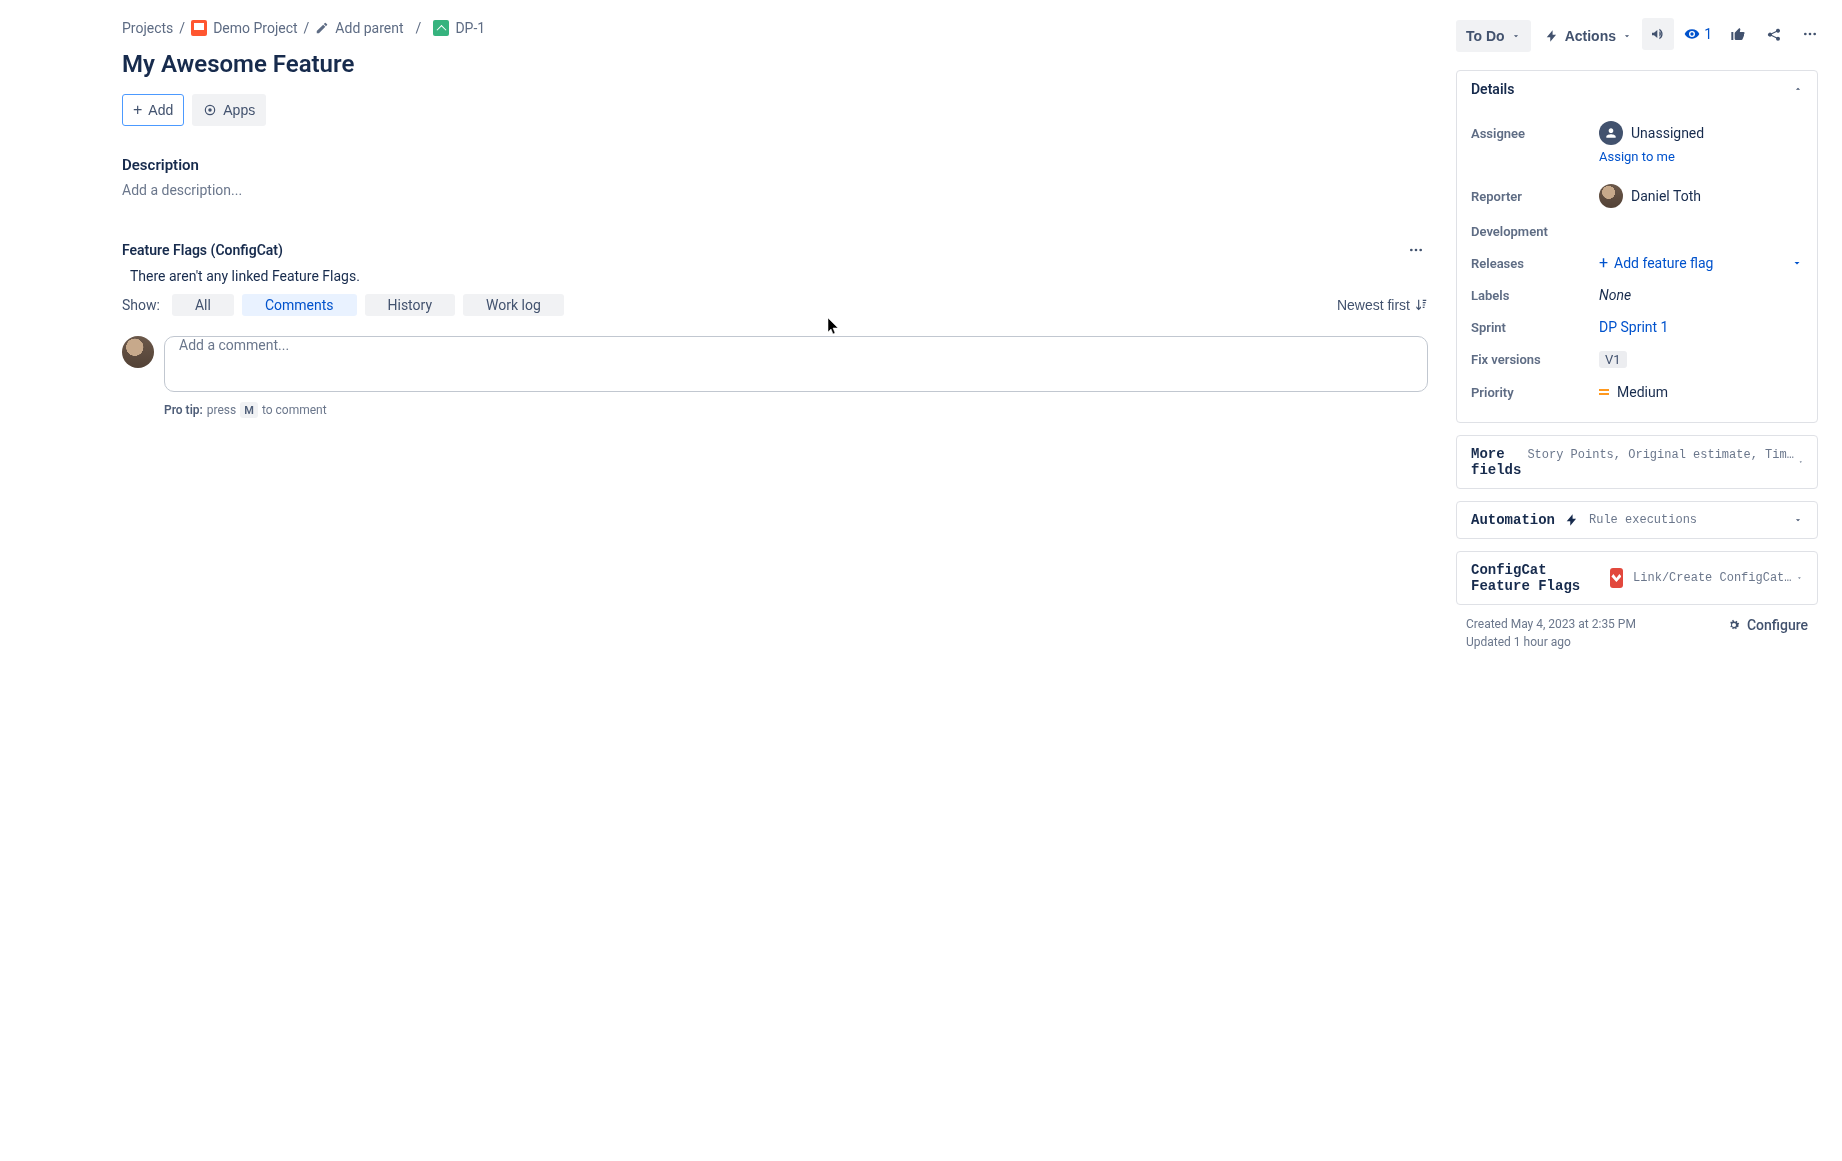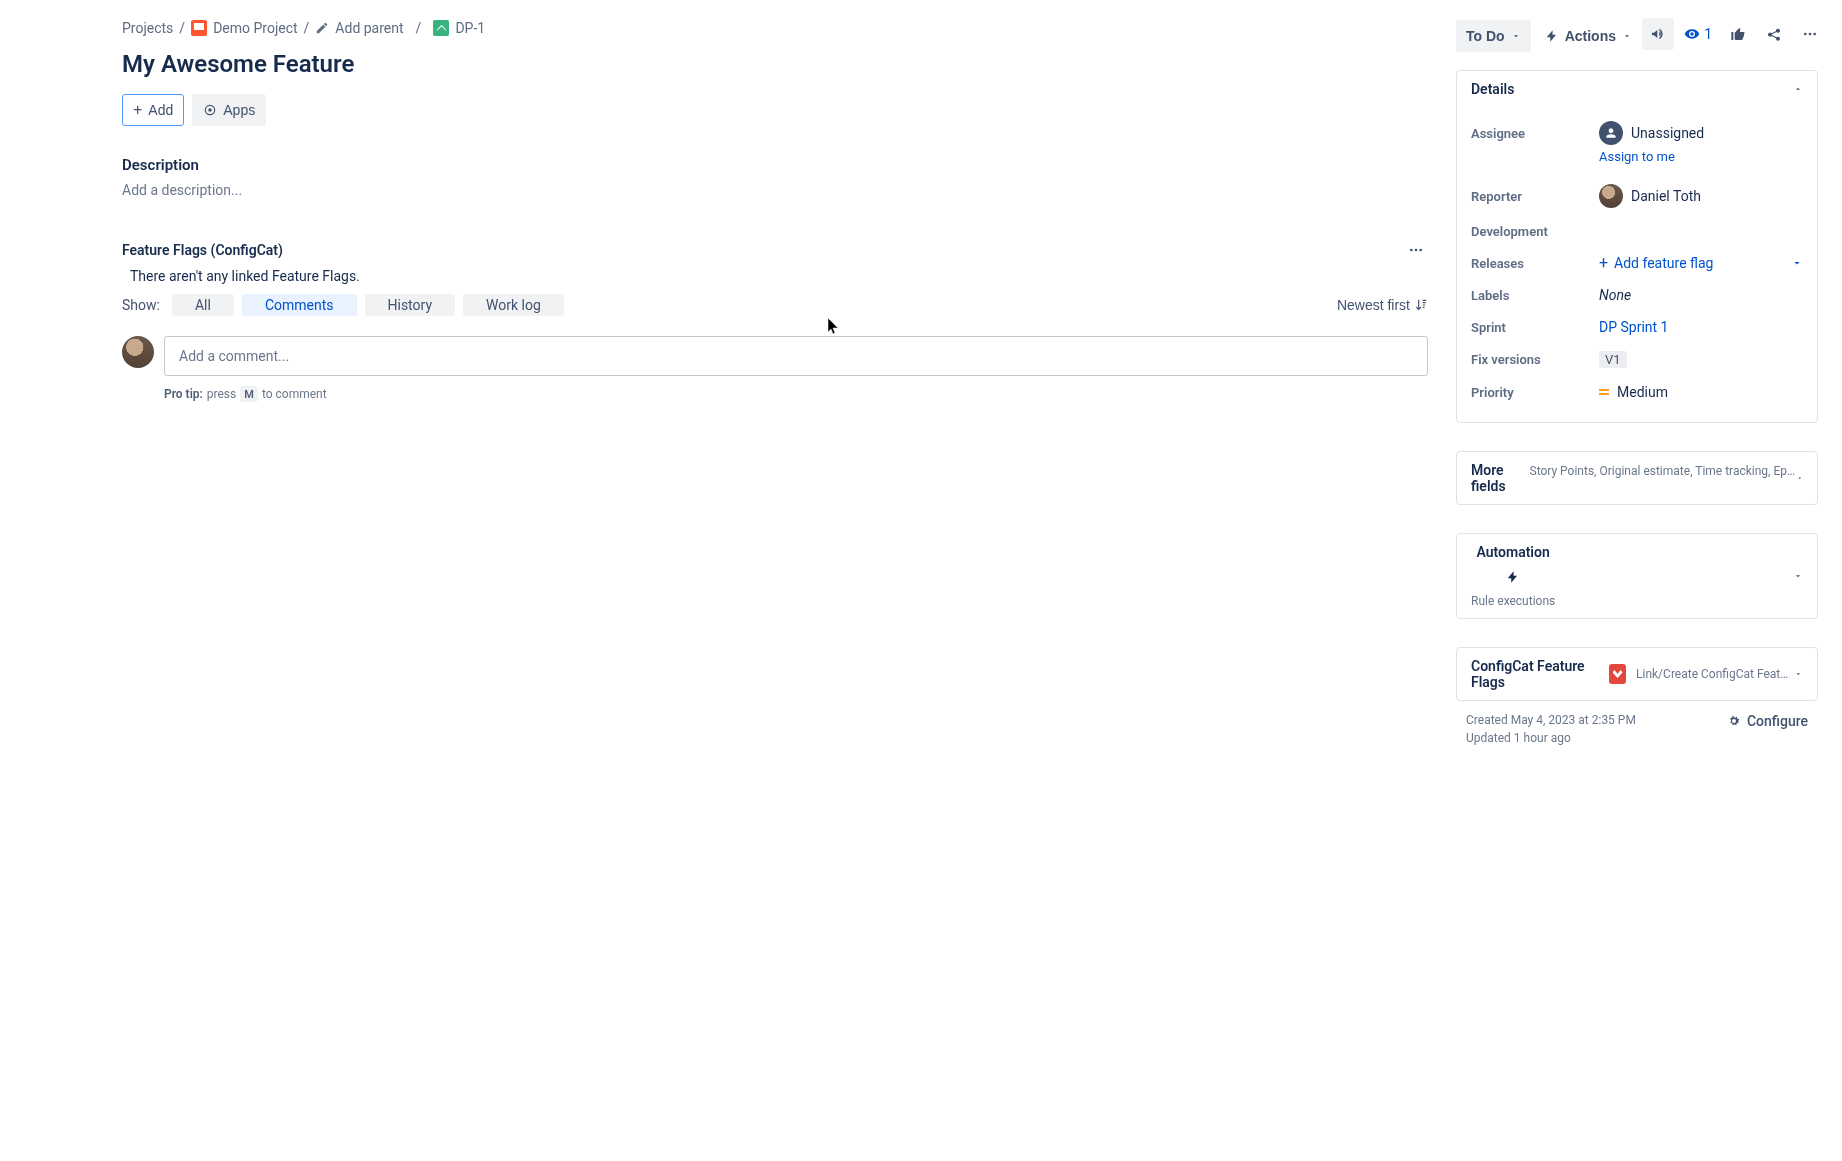--- a/index.html
+++ b/index.html
@@ -53,35 +53,35 @@
   .activity-row { display:flex; justify-content:space-between; align-items:center; margin-top:10px; }
   .tabs { display:flex; align-items:center; gap:8px; font-size:14px; }
   .tabs .show-label { color:#42526E; margin-right:4px; }
   .tab { padding:3px 23px; border-radius:3px; background:#F1F2F4; color:#42526E; cursor:pointer; font-size:14px; }
   .tab.selected { background:#E9F2FF; color:#0052CC; }
   .sort-btn { display:inline-flex; align-items:center; gap:4px; font-size:14px; color:#42526E; background:transparent; border:none; cursor:pointer; font-weight:500;}
   .sort-btn svg { width:14px; height:14px; }
 
   .comment-row { display:flex; gap:10px; margin-top:20px; align-items:flex-start; }
   .avatar { width:32px; height:32px; border-radius:50%; background:#705f50; display:inline-block; flex-shrink:0; background-image: radial-gradient(circle at 40% 35%, #c7a98b 0%, #c7a98b 30%, transparent 31%), linear-gradient(#6b584a,#534236); }
-  .comment-input { flex:1; height:40px; border:1px solid #C1C7D0; border-radius:3px; padding:0 14px; font-size:14px; color:#6B778C; display:flex; align-items:center; cursor:text; background:#fff; }
+  .comment-input { flex:1; height:56px; border:1px solid #C1C7D0; border-radius:10px; padding:0 14px; font-size:14px; color:#6B778C; display:flex; align-items:flex-start; cursor:text; background:#fff; }
   .protip { margin-left:42px; margin-top:10px; font-size:12px; color:#6B778C; display:flex; align-items:center; gap:4px; }
   .protip strong { color:#505F79; font-weight:600; }
   .key { display:inline-flex; align-items:center; justify-content:center; min-width:16px; height:16px; padding:0 4px; background:#F1F2F4; border-radius:3px; font-size:11px; color:#505F79; font-weight:600; }
 
   
   .side-top { display:flex; justify-content:space-between; align-items:center; gap:10px; }
   .status-btn, .actions-btn { display:inline-flex; align-items:center; gap:6px; height:32px; padding:0 10px; border-radius:3px; border:none; cursor:pointer; font-weight:600; font-size:14px; }
   .status-btn { background:#F1F2F4; color:#42526E; }
   .actions-btn { background:transparent; color:#42526E; }
   .chev { width:10px; height:10px; }
   .bolt { width:14px; height:14px; }
 
   .panel { border:1px solid #DFE1E6; border-radius:4px; margin-top:18px; }
-  .panel.compact { margin-top:28px; }
+  .panel.compact { margin-top:12px;font-family:Liberation Mono, monospace; }
   .panel-header { display:flex; justify-content:space-between; align-items:center; padding:10px 14px; cursor:pointer; }
   .panel-header .ph-title { font-weight:600; color:#172B4D; font-size:14px; }
   .panel-header .ph-sub { font-size:12px; color:#6B778C; margin-left:4px; font-weight:400; overflow:hidden; text-overflow:ellipsis; white-space:nowrap; }
   .panel-body { padding:4px 14px 16px 14px; }
   .field-row { display:flex; align-items:center; padding:10px 0 6px 0; }
   .field-label { width:128px; flex-shrink:0; font-size:13px; font-weight:600; color:#5E6C84; }
   .field-value { flex:1; display:flex; align-items:center; gap:8px; font-size:14px; color:#172B4D; }
   .field-value.link { color:#0052CC; cursor:pointer; }
   .avatar-sm { width:24px; height:24px; border-radius:50%; background:#42526E; display:inline-flex; align-items:center; justify-content:center; color:#fff; }
   .avatar-sm.person { background:#705f50; background-image: radial-gradient(circle at 40% 35%, #c7a98b 0%, #c7a98b 30%, transparent 31%), linear-gradient(#6b584a,#534236);}
@@ -299,21 +299,21 @@
           <span class="ph-sub">Story Points, Original estimate, Time tracking, Epic Link, Compone...</span>
         </div>
         <svg class="chev" viewBox="0 0 24 24" fill="#42526E">
             <path d="M7 10l5 5 5-5z"></path>
           </svg>
       </div>
     </div>
 
     <div class="panel compact">
       <div class="panel-header">
-        <div style="display:flex;align-items:center;gap:10px;flex-direction:column;">
+        <div style="display:flex;align-items:center;gap:10px;">
           <span class="ph-title">Automation</span>
           <svg class="svgicon sm" viewBox="0 0 24 24" fill="#42526E">
               <path d="M13 2L3 14h6v8l10-12h-6z"></path>
             </svg>
           <span class="ph-sub" style="margin-left:0;">Rule executions</span>
         </div>
         <svg class="chev" viewBox="0 0 24 24" fill="#42526E">
             <path d="M7 10l5 5 5-5z"></path>
           </svg>
       </div>

